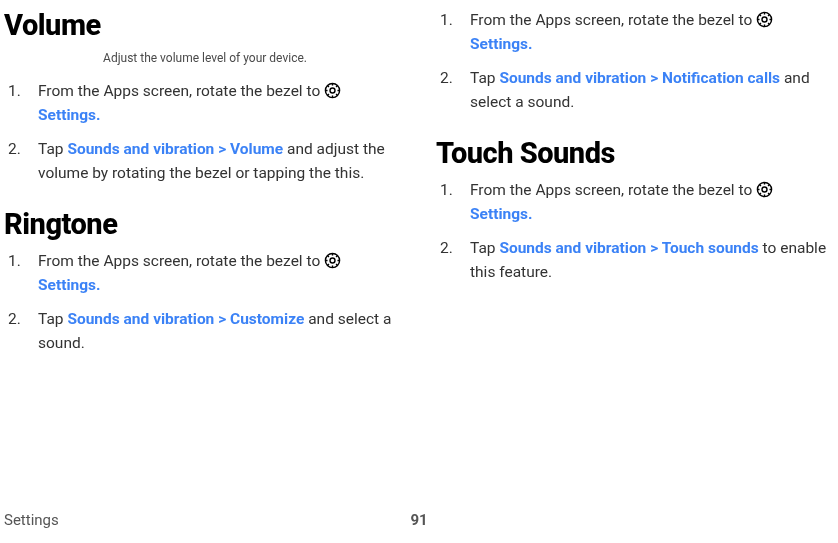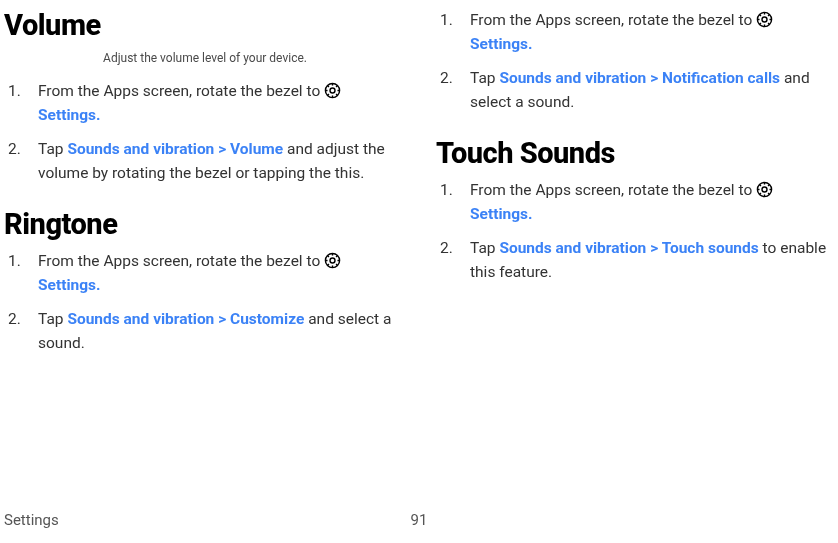--- a/index.html
+++ b/index.html
@@ -71,20 +71,21 @@
       right: 4px;
       display: flex;
       font-size: 15px;
       color: #555;
     }
     .footer .section-name { }
     .footer .page-num {
       position: absolute;
       left: 50%;
       transform: translateX(-50%);
+      font-weight: bold;
     }
     .section-block { margin-bottom: 4px; }
   </style>
 </head>
 <body>
 
 <div class="columns">
   <div class="col">
 
     <div class="section-block">

